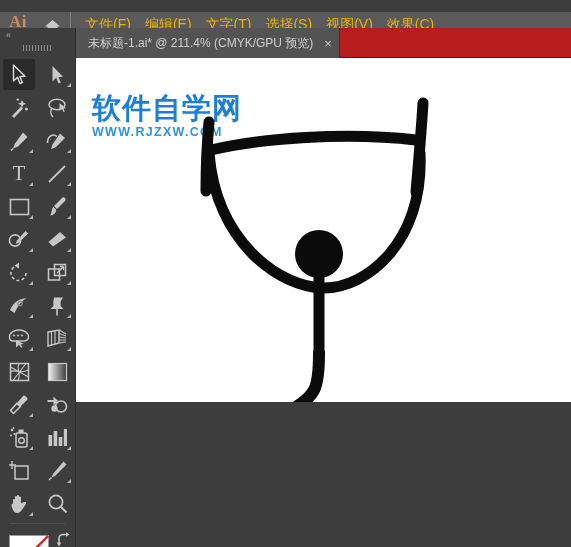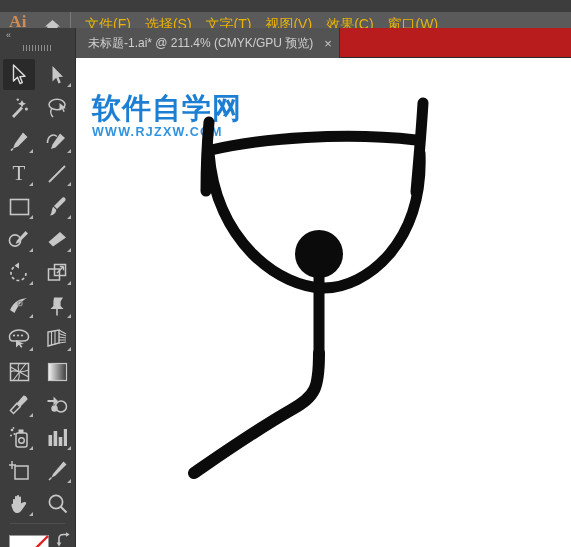--- a/index.html
+++ b/index.html
@@ -108,21 +108,21 @@
     position: absolute; left: -1px; top: -1px; width: 40px; height: 40px;
     overflow: hidden;
   }
   #swap-arrow {
     position: absolute; right: 4px; top: 2px; width: 16px; height: 16px;
   }
 
   
   #canvas-area {
     position: absolute; left: 76px; top: 58px;
-    width: 495px; height: 489px;
+    width: 495px; height: 344px;
     background: #ffffff;
     overflow: hidden;
   }
   #watermark {
     position: absolute; left: 16px; top: 36px;
     user-select: none;
   }
   #wm-cn {
     font-size: 29px; font-weight: bold; color: #1d7fd4;
     letter-spacing: 1px; line-height: 1;
@@ -141,25 +141,25 @@
 
   <div id="menubar">
     <div id="ai-logo">Ai</div>
     <div id="home-icon">
       <svg width="17" height="15" viewBox="0 0 17 15">
         <path d="M8.5 1 L16 7.4 L13.6 7.4 L13.6 14 L10.3 14 L10.3 9.4 L6.7 9.4 L6.7 14 L3.4 14 L3.4 7.4 L1 7.4 Z" fill="#c8c8c8"></path>
       </svg>
     </div>
     <div id="menu-divider"></div>
     <div class="menu-item">文件(F)</div>
+    <div class="menu-item">编辑(E)</div>
+    <div class="menu-item">文字(T)</div>
     <div class="menu-item">选择(S)</div>
-    <div class="menu-item">文字(T)</div>
     <div class="menu-item">视图(V)</div>
     <div class="menu-item">效果(C)</div>
-    <div class="menu-item">窗口(W)</div>
   </div>
 
   <div id="tabbar">
     <div id="doc-tab">
       <span id="doc-tab-label">未标题-1.ai* @ 211.4% (CMYK/GPU 预览)</span>
       <span id="doc-tab-close">×</span>
     </div>
   </div>
 
   <div id="toolbar">

